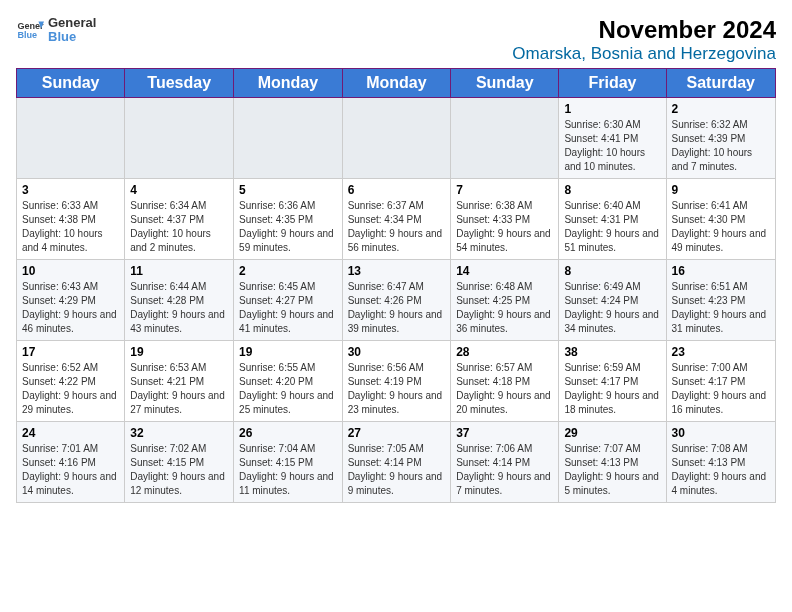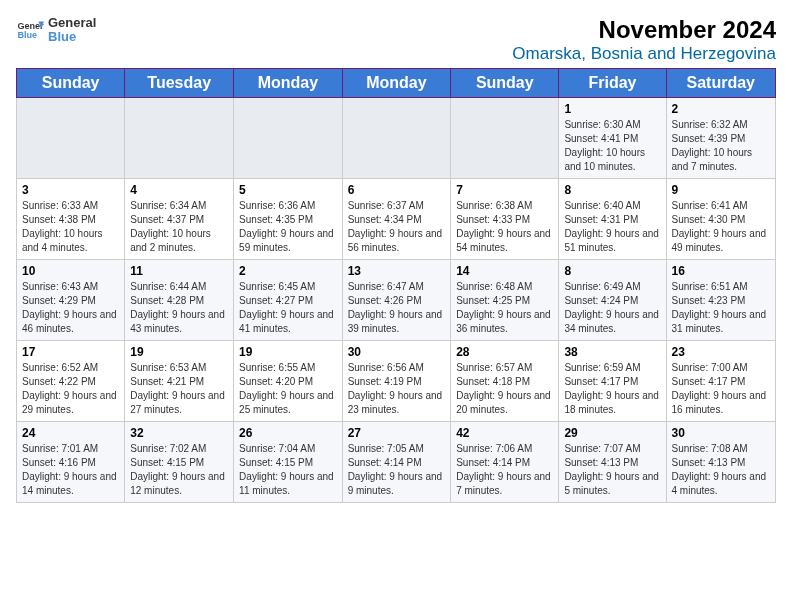--- a/index.html
+++ b/index.html
@@ -232,21 +232,21 @@
         </td>
         <td>
           <span class="day-number">26</span>
           <div class="cell-info">Sunrise: 7:04 AM<br>Sunset: 4:15 PM<br>Daylight: 9 hours and 11 minutes.</div>
         </td>
         <td>
           <span class="day-number">27</span>
           <div class="cell-info">Sunrise: 7:05 AM<br>Sunset: 4:14 PM<br>Daylight: 9 hours and 9 minutes.</div>
         </td>
         <td>
-          <span class="day-number">42</span>
+          <span class="day-number">37</span>
           <div class="cell-info">Sunrise: 7:06 AM<br>Sunset: 4:14 PM<br>Daylight: 9 hours and 7 minutes.</div>
         </td>
         <td>
           <span class="day-number">29</span>
           <div class="cell-info">Sunrise: 7:07 AM<br>Sunset: 4:13 PM<br>Daylight: 9 hours and 5 minutes.</div>
         </td>
         <td>
           <span class="day-number">30</span>
           <div class="cell-info">Sunrise: 7:08 AM<br>Sunset: 4:13 PM<br>Daylight: 9 hours and 4 minutes.</div>
         </td>

